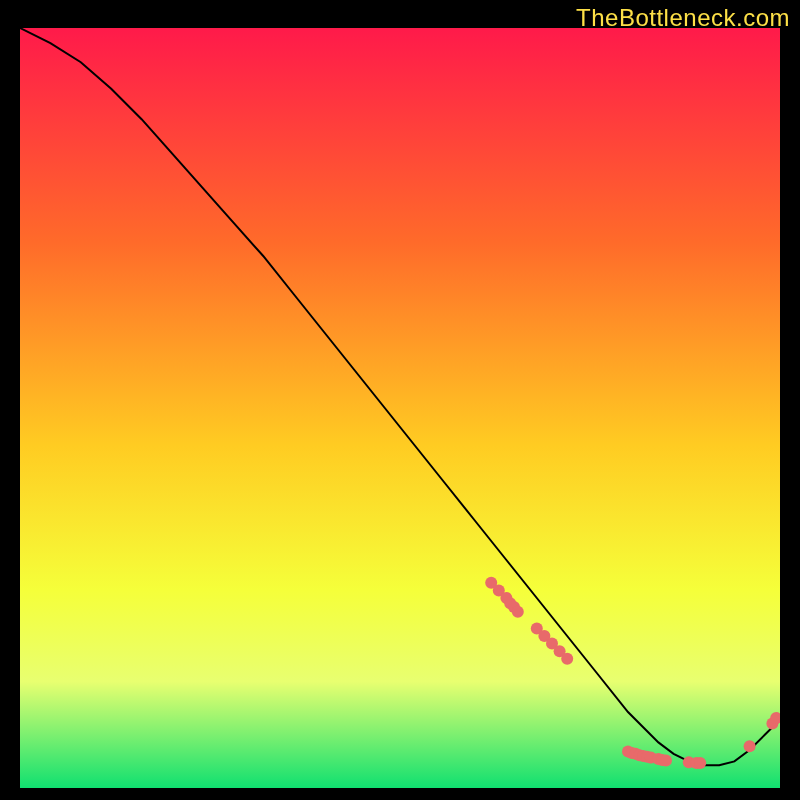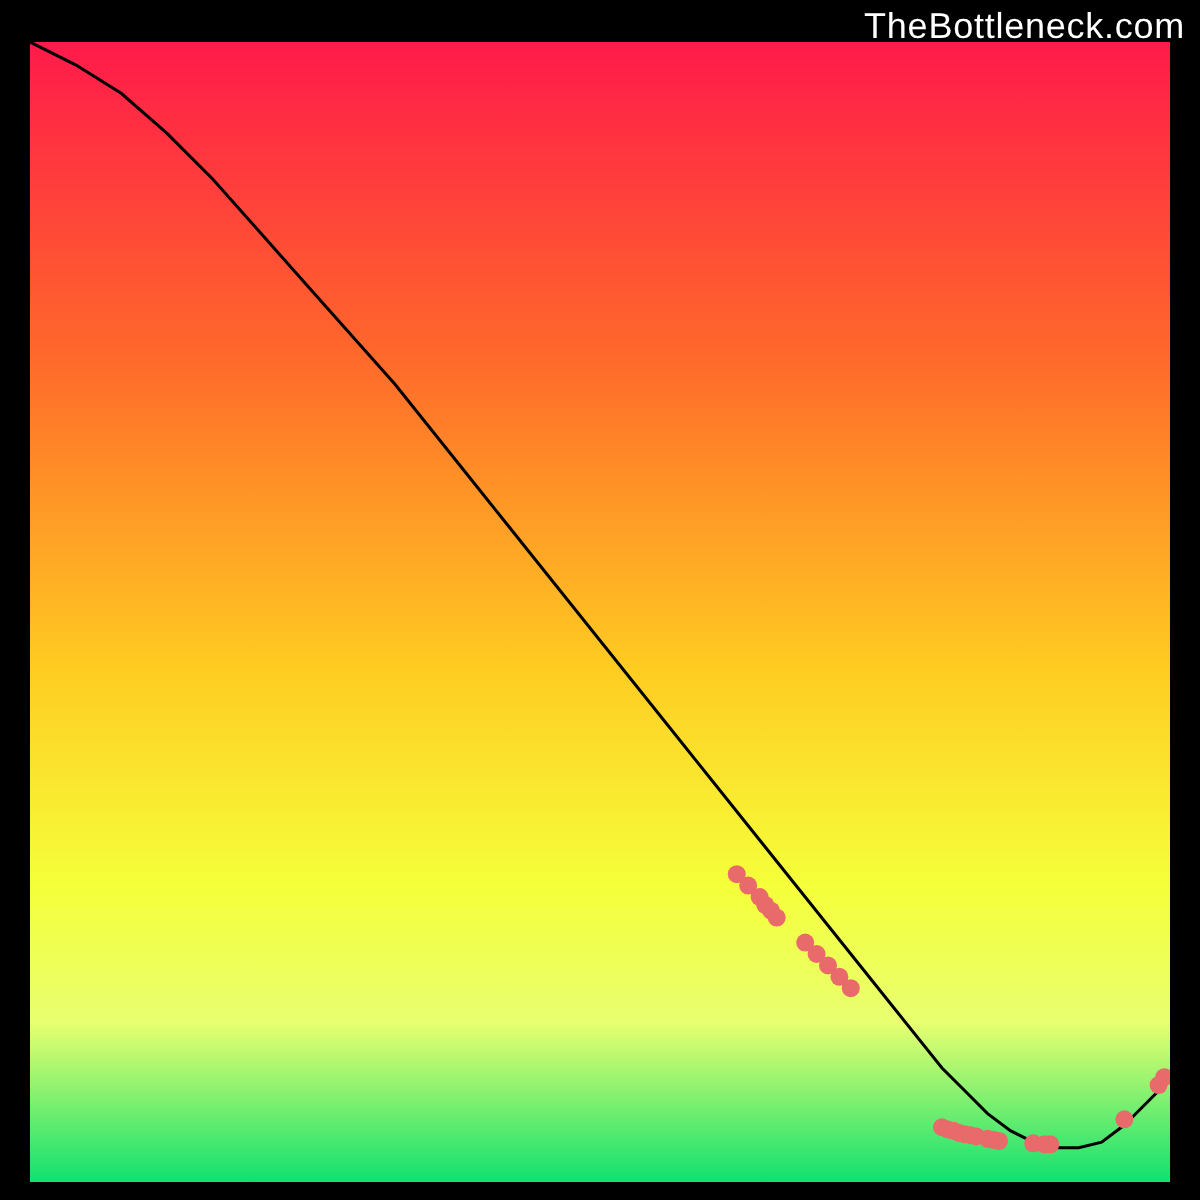--- a/index.html
+++ b/index.html
@@ -14,21 +14,21 @@
   .frame {
     position: relative;
     width: 800px;
     height: 800px;
     background: #000;
   }
   .watermark {
     position: absolute;
     top: 4px;
     right: 10px;
-    color: #ffffff;
+    color: #fde047;
     font-size: 24px;
     font-weight: 500;
     letter-spacing: 0.5px;
     user-select: none;
   }
   .plot {
     position: absolute;
     left: 20px;
     top: 28px;
     width: 760px;

